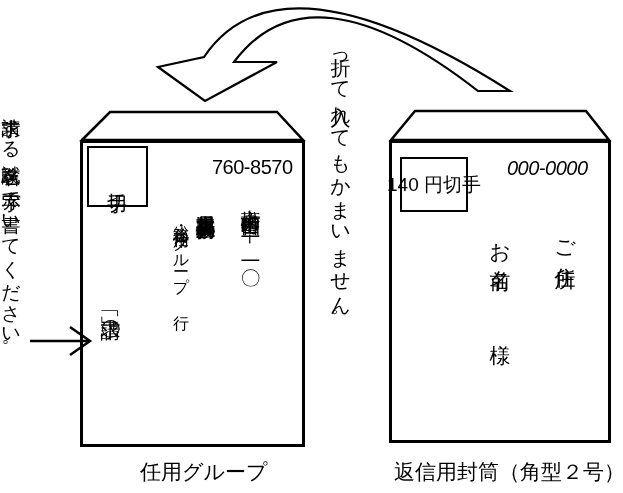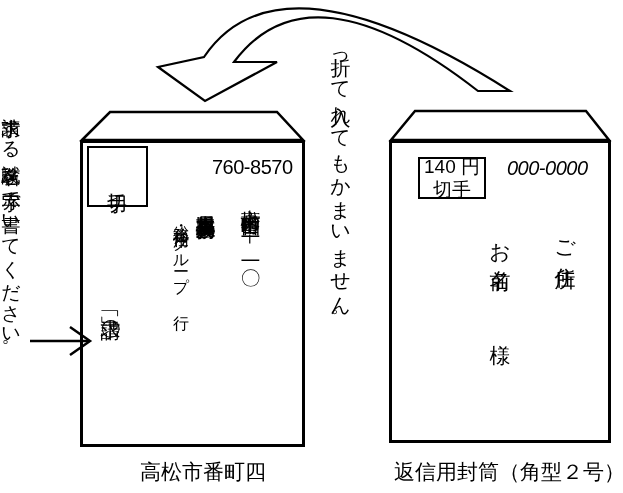--- a/index.html
+++ b/index.html
@@ -16,21 +16,21 @@
     background:transparent;
   }
   .stamp{
     position:absolute;box-sizing:border-box;border:2.5px solid #000;
     display:flex;align-items:center;justify-content:center;background:transparent;
   }
   .note-side{left:2px;top:103px;font-size:19px;letter-spacing:1px;line-height:1;}
   .note-fold{left:331px;top:42px;font-size:20px;letter-spacing:1px;line-height:1;}
   .stamp-left{left:87px;top:146px;width:61px;height:61px;}
   .stamp-left .txt{font-size:20px;line-height:1;}
-  .stamp-right{left:400px;top:157px;width:68px;height:42px;flex-direction:column;margin-left:18px;}
+  .stamp-right{left:400px;top:157px;width:68px;height:55px;}
   .stamp-right .ln{font-size:19px;line-height:23px;text-align:center;white-space:nowrap;}
   .postal{font-size:20px;letter-spacing:-0.5px;line-height:1;white-space:nowrap;}
   .postal-left{left:212px;top:157px;}
   .postal-right{left:507px;top:158px;font-style:italic;}
   .addr1{left:241px;top:193px;font-size:20px;letter-spacing:2px;line-height:1;}
   .addr2{left:196px;top:199px;font-size:20px;letter-spacing:0.5px;line-height:1;}
   .addr3{left:173px;top:213px;font-size:16px;letter-spacing:2px;line-height:1;}
   .request{left:101px;top:304px;font-size:20px;line-height:1;}
   .r-addr{left:555px;top:226px;font-size:21px;letter-spacing:1px;line-height:1;}
   .r-name{left:490px;top:228px;font-size:21px;letter-spacing:1px;line-height:1;}
@@ -69,21 +69,21 @@
   </div>
 
   <div class="abs postal postal-left">760-8570</div>
 
   <div class="abs v addr1">高松市番町四－一－一〇</div>
   <div class="abs v addr2">香川県人事委員会事務局</div>
   <div class="abs v addr3">総務・任用グループ　行</div>
 
   <div class="abs v request">「〇〇請求」</div>
 
-  <div class="abs caption cap-left">高松市番町四</div>
+  <div class="abs caption cap-left">任用グループ</div>
 
   <div class="env-body" style="left:389px;top:140px;width:222px;height:303px;"></div>
 
   <div class="stamp stamp-right">
     <span class="ln">140 円</span>
     <span class="ln">切手</span>
   </div>
 
   <div class="abs postal postal-right">000-0000</div>
 

